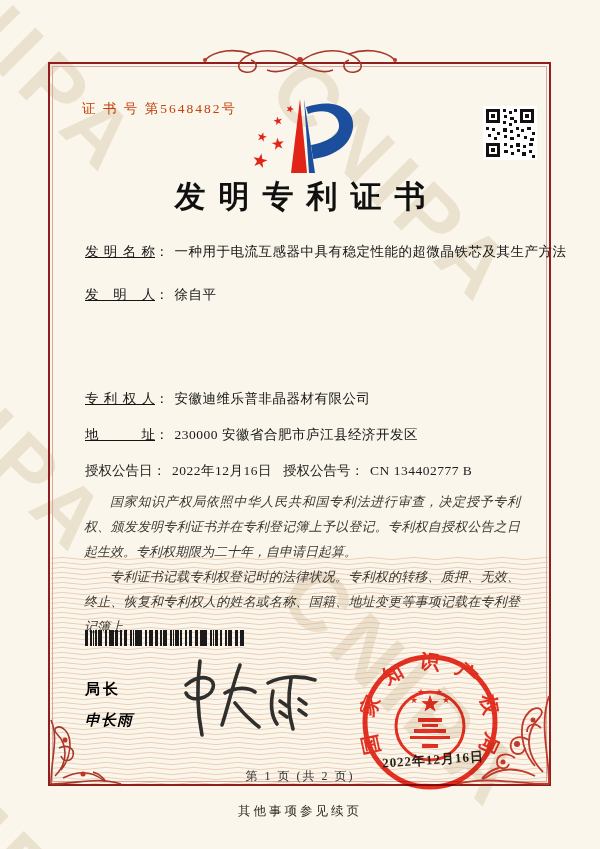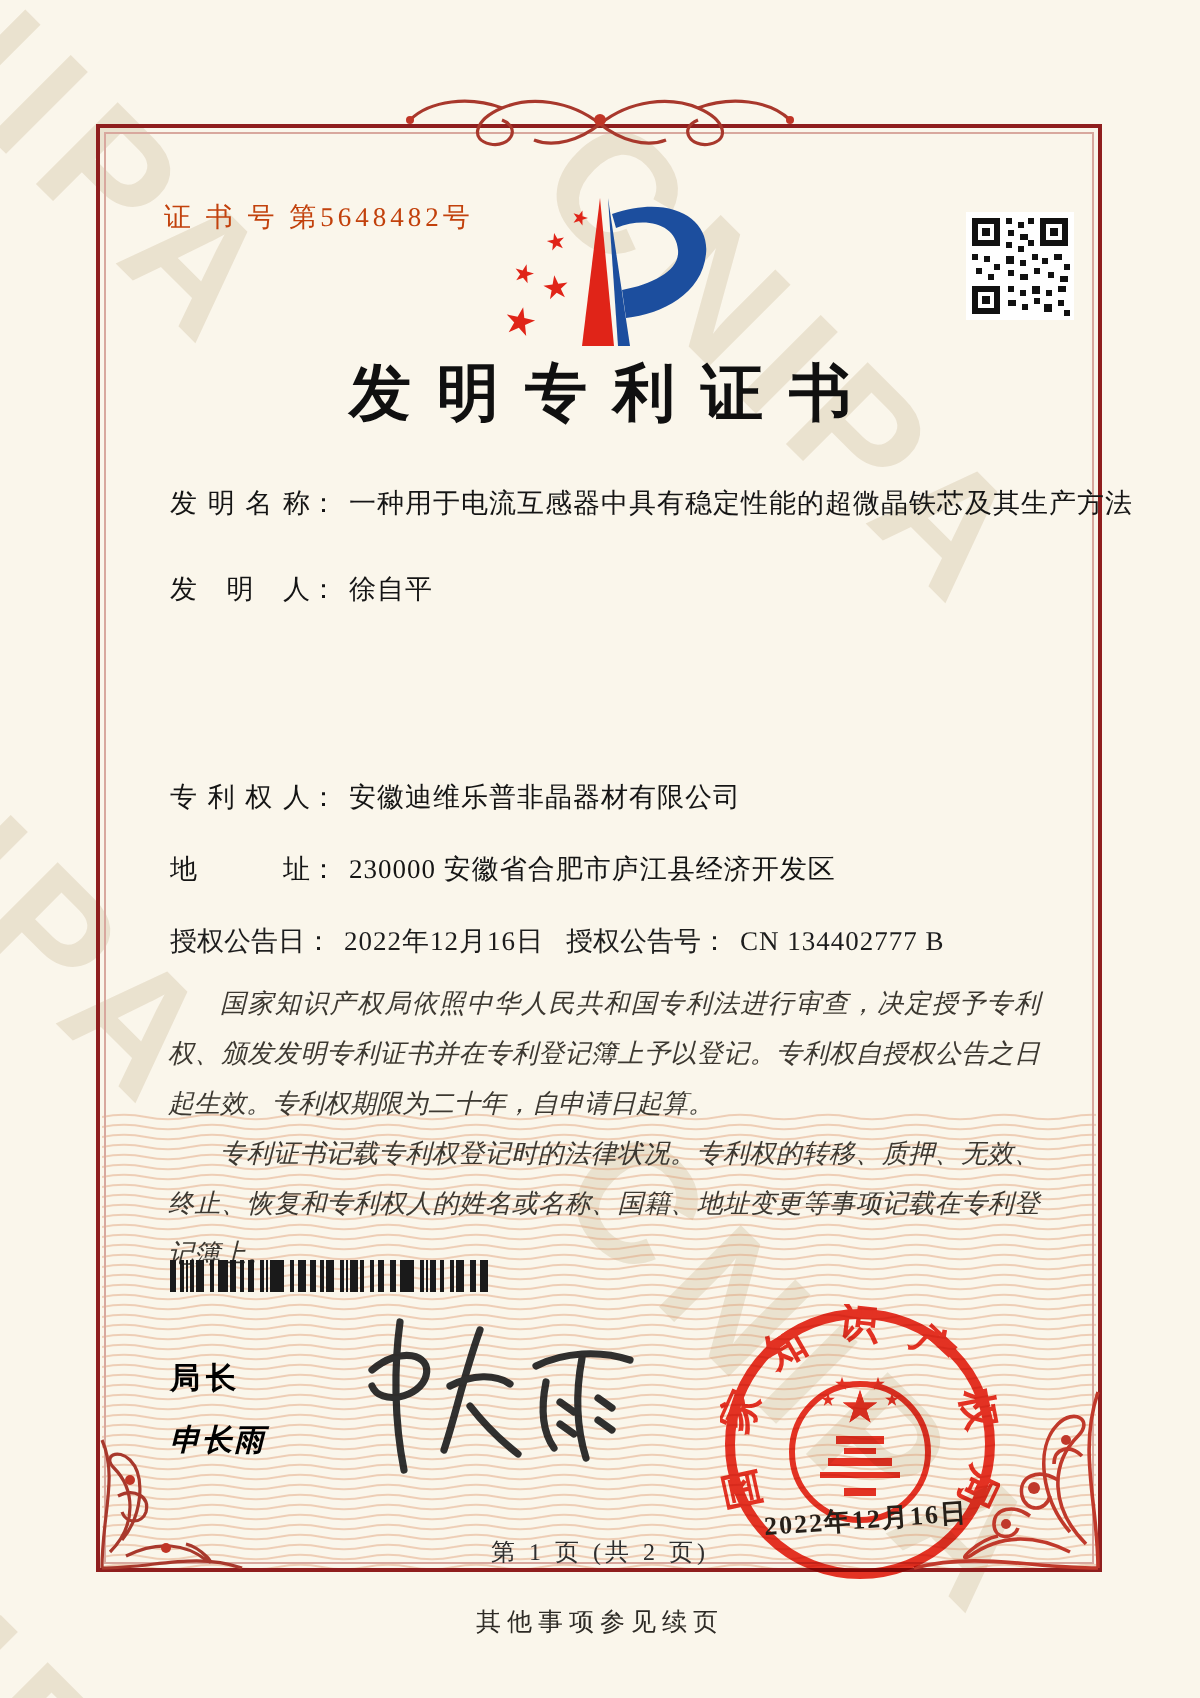--- a/index.html
+++ b/index.html
@@ -21,21 +21,21 @@
   .guilloche{position:absolute;left:51px;top:556px;width:497px;height:229px;pointer-events:none;}
   .orn{position:absolute;pointer-events:none;}
   
   .cert-no{position:absolute;left:82px;top:100px;font-size:13.5px;letter-spacing:2px;color:#c2410c;}
   .logo{position:absolute;left:243px;top:95px;}
   .qr{position:absolute;left:483px;top:106px;}
   .title{position:absolute;left:0;top:176px;width:100%;text-align:center;
          font-size:31px;font-weight:bold;letter-spacing:0.42em;text-indent:0.42em;color:#101010;}
   
   .frow{position:absolute;left:85px;font-size:13.5px;white-space:nowrap;color:#151515;}
-  .flabel{display:inline-block;width:70px;text-align:justify;text-align-last:justify;vertical-align:top;}
+  .flabel{display:inline-block;width:70px;text-align:justify;text-align-last:justify;vertical-align:top;text-decoration:underline;}
   .fcolon{display:inline-block;}
   .fvalue{margin-left:6px;letter-spacing:0.5px;}
   .r0{top:243px}.r1{top:286px}.r2{top:320px}.r3{top:355px}.r4{top:390px}.r5{top:426px}
   .grant-row{position:absolute;top:462px;left:85px;font-size:13.5px;white-space:nowrap;}
   .grant-no{position:absolute;left:198px;top:0;}
   
   .paras{position:absolute;left:84px;top:489px;width:436px;font-size:13px;line-height:25px;
          color:#3c3831;text-align:justify;}
   .paras p{margin:0;text-indent:2em;font-style:italic;}
   

